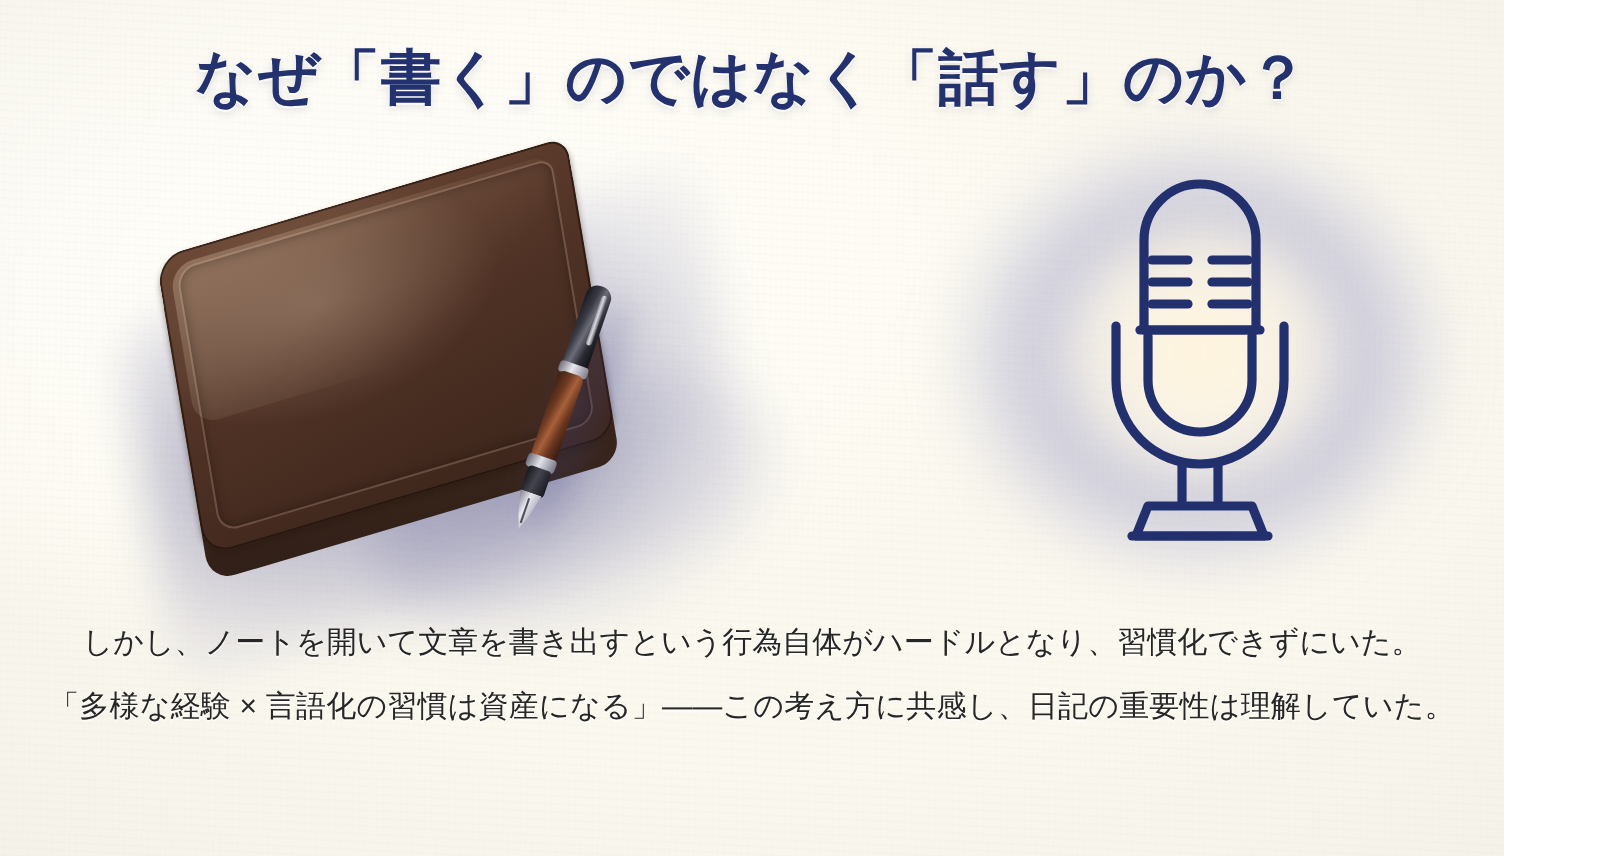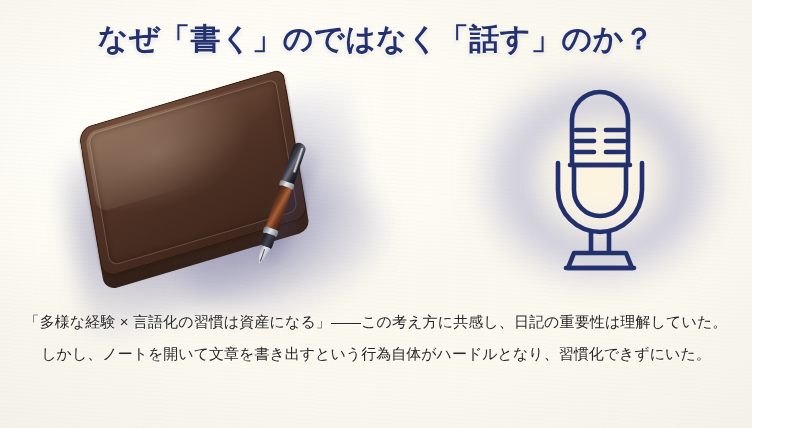--- a/index.html
+++ b/index.html
@@ -364,17 +364,17 @@
         <line x1="121" y1="170" x2="121" y2="190"></line>
         <line x1="139" y1="170" x2="139" y2="190"></line>
 
         <path d="M98 206 L104 191 L156 191 L162 206 Z"></path>
         <line x1="96" y1="206" x2="164" y2="206"></line>
       </g>
     </svg>
   </div>
 
   <div class="body-text">
+    <div class="line l2">しかし、ノートを開いて文章を書き出すという行為自体がハードルとなり、習慣化できずにいた。</div>
     <div class="line l1">「多様な経験 × 言語化の習慣は資産になる」——この考え方に共感し、日記の重要性は理解していた。</div>
-    <div class="line l2">しかし、ノートを開いて文章を書き出すという行為自体がハードルとなり、習慣化できずにいた。</div>
   </div>
 
 </div>
 
 </body></html>

